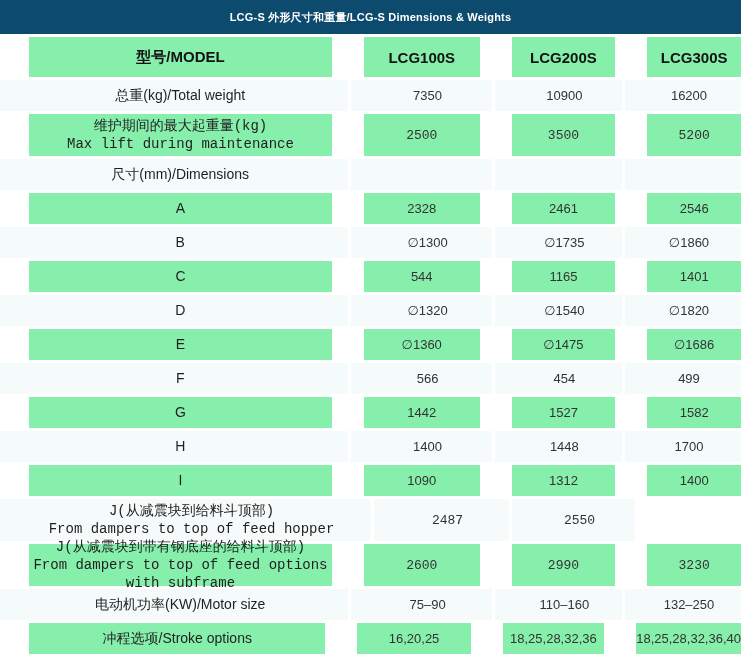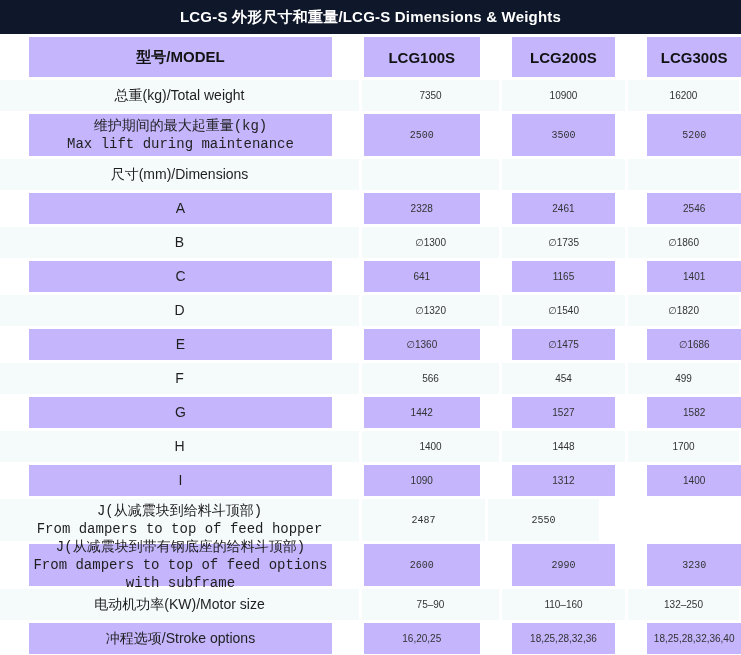--- a/index.html
+++ b/index.html
@@ -3,41 +3,41 @@
 <meta charset="utf-8">
 <style>
   html,body { margin:0; padding:0; }
   body {
     width:741px; height:655px; background:#ffffff;
     font-family:"Liberation Sans","DejaVu Sans",sans-serif;
     overflow:hidden;
   }
   .titlebar {
     height:34px; margin-bottom:3px;
-    background:#0f172a; color:#ffffff;
+    background:#0c4a6e; color:#ffffff;
     display:flex; align-items:center; justify-content:center;
-    font-size:15px; font-weight:bold; letter-spacing:.2px;
+    font-size:11px; font-weight:bold; letter-spacing:.2px;
   }
   .row { display:flex; height:31px; margin-bottom:3px; }
   .row:last-child { margin-bottom:0;border-radius:15px; }
   .row.header { height:40px; }
   .row.tall { height:42px;font-family:Liberation Mono, monospace; }
   .cell {
     display:flex; flex-direction:column; align-items:center; justify-content:center;
     text-align:center;
   }
   .c0 { width:359px; margin-right:3px; }
   .c1 { width:137px; margin-right:3px; }
   .c2 { width:123px; margin-right:3px; }
   .c3 { width:111px; }
-  .bg-w { background:#F5FAFA; }
-  .bg-b { background:#c4b5fd;margin-left:29px; }
+  .bg-w { background:#F5FAFA;padding-left:12px; }
+  .bg-b { background:#86efac;margin-left:29px; }
   .header .cell { font-weight:bold; font-size:15px; color:#121212; }
   .label { font-size:14px; color:#1f1f1f; line-height:1.3; }
-  .val { font-size:10px; color:#333333; white-space:nowrap; }
+  .val { font-size:13px; color:#333333; white-space:nowrap; }
   .l2 { display:block; }
 </style>
 </head>
 <body>
 
 <div class="titlebar">
   <span>LCG-S 外形尺寸和重量/LCG-S Dimensions &amp; Weights</span>
 </div>
 
 <div>
@@ -92,21 +92,21 @@
       </div>
     <div class="cell c1 bg-w val">∅1300</div>
     <div class="cell c2 bg-w val">∅1735</div>
     <div class="cell c3 bg-w val">∅1860</div>
   </div>
 
   <div class="row">
     <div class="cell c0 bg-b label">
         <span>C</span>
       </div>
-    <div class="cell c1 bg-b val">641</div>
+    <div class="cell c1 bg-b val">544</div>
     <div class="cell c2 bg-b val">1165</div>
     <div class="cell c3 bg-b val">1401</div>
   </div>
 
   <div class="row">
     <div class="cell c0 bg-w label">
         <span>D</span>
       </div>
     <div class="cell c1 bg-w val">∅1320</div>
     <div class="cell c2 bg-w val">∅1540</div>

